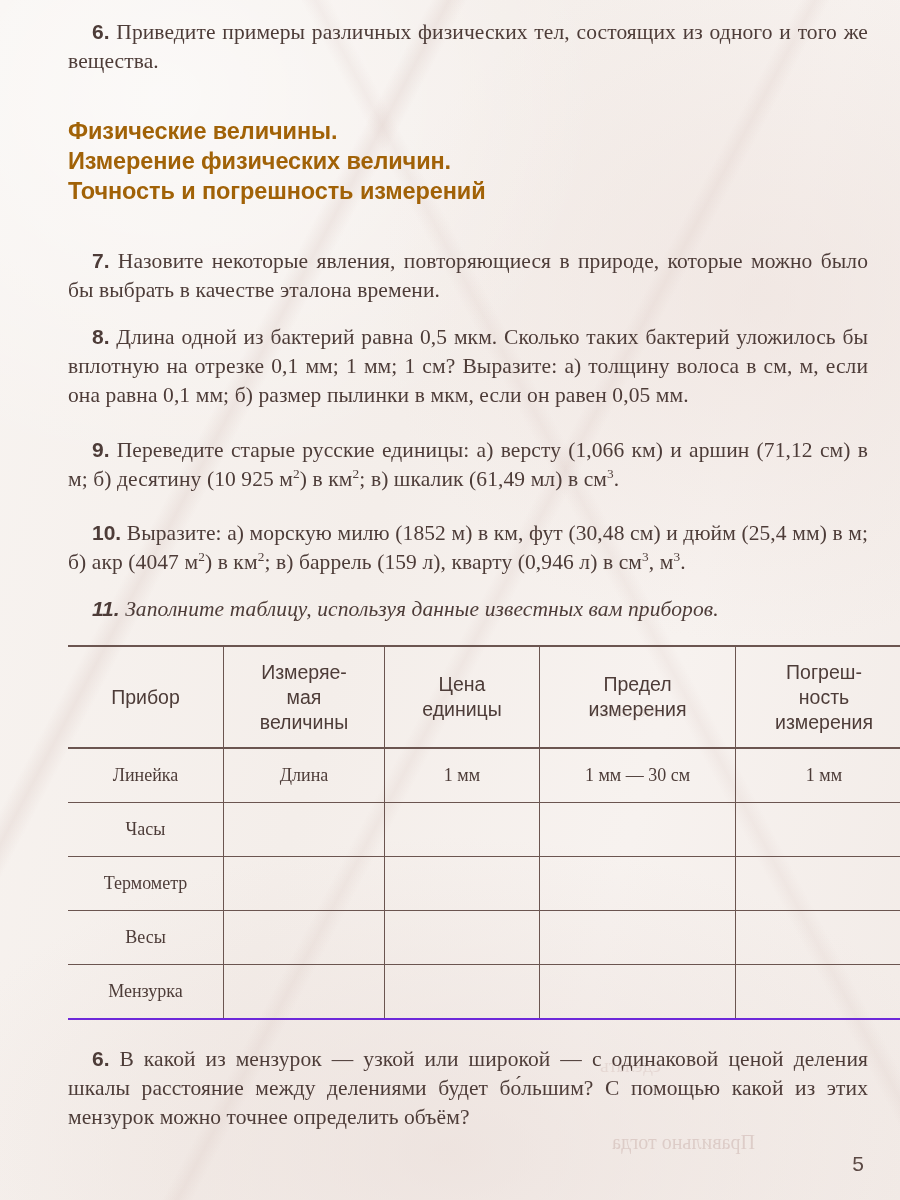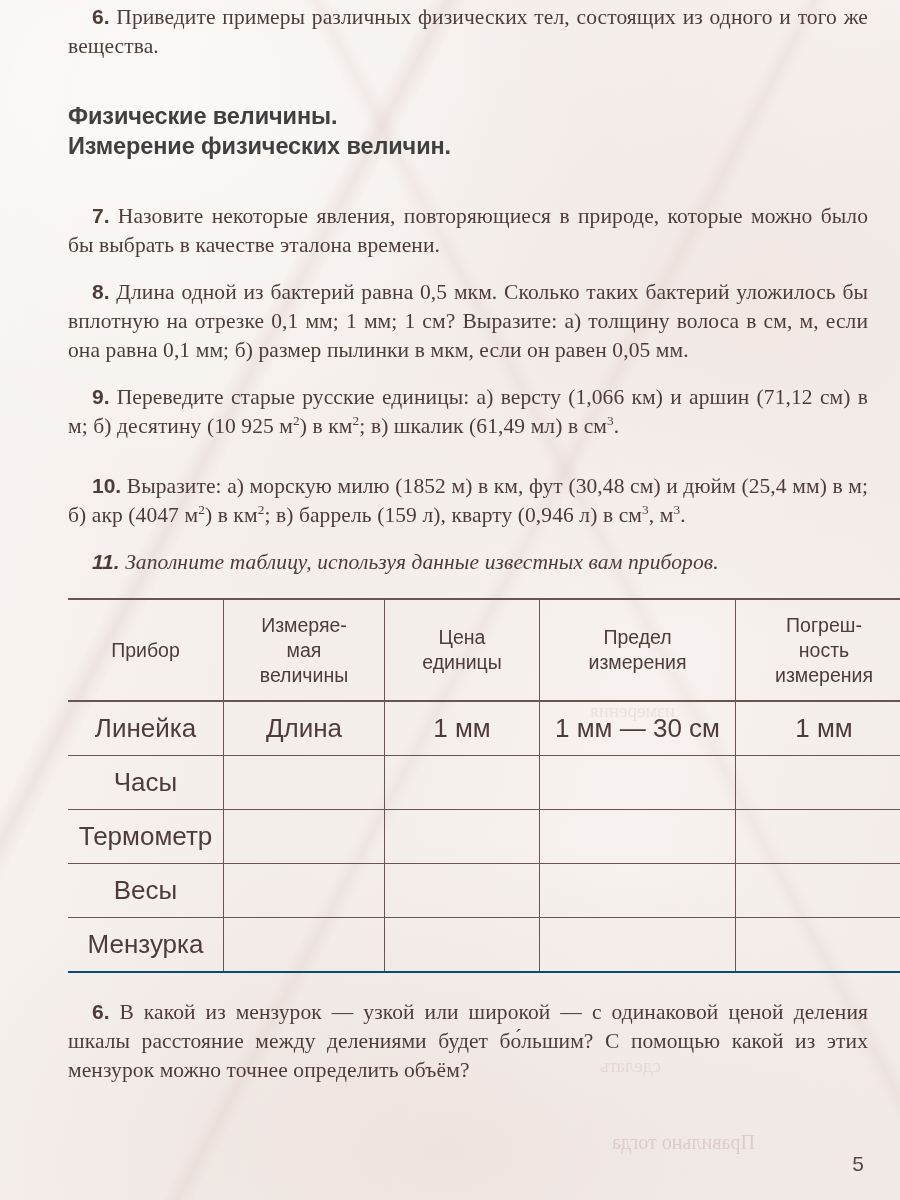--- a/index.html
+++ b/index.html
@@ -78,21 +78,21 @@
   .indent { text-indent: 24px; }
 
   sup { font-size: 0.62em; vertical-align: super; line-height: 0; }
 
   
   .section-heading {
     font-family: "Liberation Sans", "DejaVu Sans", sans-serif;
     font-weight: bold;
     font-size: 23.5px;
     line-height: 30px;
-    color: #404040;
+    color: #a16207;
     letter-spacing: -0.1px;
   }
   .section-heading div { white-space: nowrap; }
 
   
   .tbl-wrap { width: 800px; }
   table.data {
     width: 800px;
     border-collapse: collapse;
     table-layout: fixed;
@@ -112,26 +112,26 @@
 
   table.data thead th {
     font-family: "Liberation Sans", "DejaVu Sans", sans-serif;
     font-size: 19.5px;
     line-height: 25px;
     height: 100px;
     border-top: 2px solid #6b5550;
     border-bottom: 2px solid #6b5550;
   }
   table.data tbody td {
-    font-family: Liberation Sans, sans-serif;
-    font-size: 26px;
+    font-family: Liberation Serif, serif;
+    font-size: 18px;
     height: 53px;
     border-bottom: 1.5px solid #6b5550;
   }
-  table.data tbody tr:last-child td { border-bottom: 2px solid #0c4a6e; }
+  table.data tbody tr:last-child td { border-bottom: 2px solid #6d28d9; }
   td.instrument { text-align: left; padding-left: 18px; }
 
   
   .folio {
     position: absolute;
     right: 36px;
     bottom: 24px;
     font-family: "Liberation Sans", "DejaVu Sans", sans-serif;
     font-size: 21px;
     color: #5b4944;
@@ -159,46 +159,47 @@
 <div class="paper-tint"></div>
 <div class="paper-streaks"></div>
 
 <div class="bleed bleed-3">измерения</div>
 <div class="bleed bleed-2">сделать</div>
 <div class="bleed bleed-1">Правильно тогда</div>
 
 <div class="page">
   <div class="content">
 
-    <p class="task indent" style="margin-top:2px;">
+    <p class="task indent" style="margin-top:17px;">
       <span class="num">6.</span>
       <span>Приведите примеры различных физических тел, состоящих из одного и того же вещества.</span>
     </p>
 
     <div class="section-heading" style="margin-top:40px;">
       <div>Физические величины.</div>
       <div>Измерение физических величин.</div>
+      <div>Точность и погрешность измерений</div>
     </div>
 
     <p class="task indent" style="margin-top:40px;">
       <span class="num">7.</span>
       <span>Назовите некоторые явления, повторяющиеся в природе, которые можно было бы выбрать в качестве эталона времени.</span>
     </p>
 
     <p class="task indent" style="margin-top:17px;">
       <span class="num">8.</span>
       <span>Длина одной из бактерий равна 0,5 мкм. Сколько таких бактерий уложилось бы вплотную на отрезке 0,1 мм; 1 мм; 1 см? Выразите: а) толщину волоса в см, м, если она равна 0,1 мм; б) размер пылинки в мкм, если он равен 0,05 мм.</span>
     </p>
 
-    <p class="task indent" style="margin-top:17px;">
+    <p class="task indent" style="margin-top:25px;">
       <span class="num">9.</span>
       <span>Переведите старые русские единицы: а) версту (1,066 км) и аршин (71,12 см) в м; б) десятину (10 925 м</span><sup>2</sup><span>) в км</span><sup>2</sup><span>; в) шкалик (61,49 мл) в см</span><sup>3</sup><span>.</span>
     </p>
 
-    <p class="task indent" style="margin-top:30px;">
+    <p class="task indent" style="margin-top:24px;">
       <span class="num">10.</span>
       <span>Выразите: а) морскую милю (1852 м) в км, фут (30,48 см) и дюйм (25,4 мм) в м; б) акр (4047 м</span><sup>2</sup><span>) в км</span><sup>2</sup><span>; в) баррель (159 л), кварту (0,946 л) в см</span><sup>3</sup><span>, м</span><sup>3</sup><span>.</span>
     </p>
 
     <p class="task indent" style="margin-top:17px;font-style:italic;">
       <span class="num">11.</span>
       <span>Заполните таблицу, используя данные известных вам приборов.</span>
     </p>
 
     <div class="tbl-wrap" style="margin-top:21px;">

